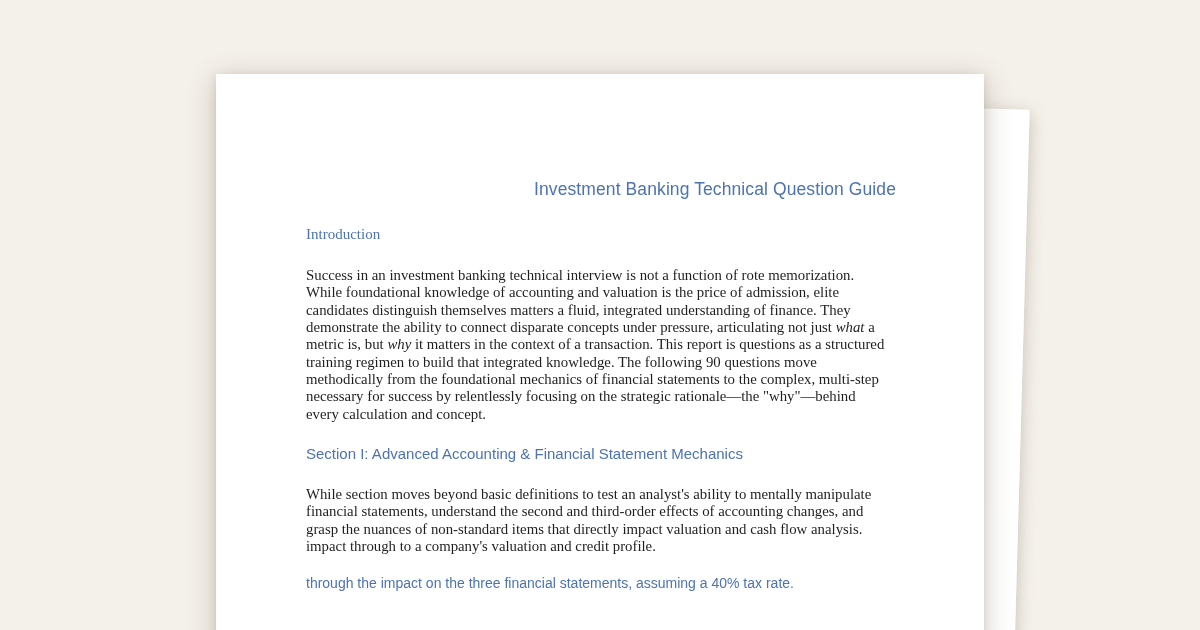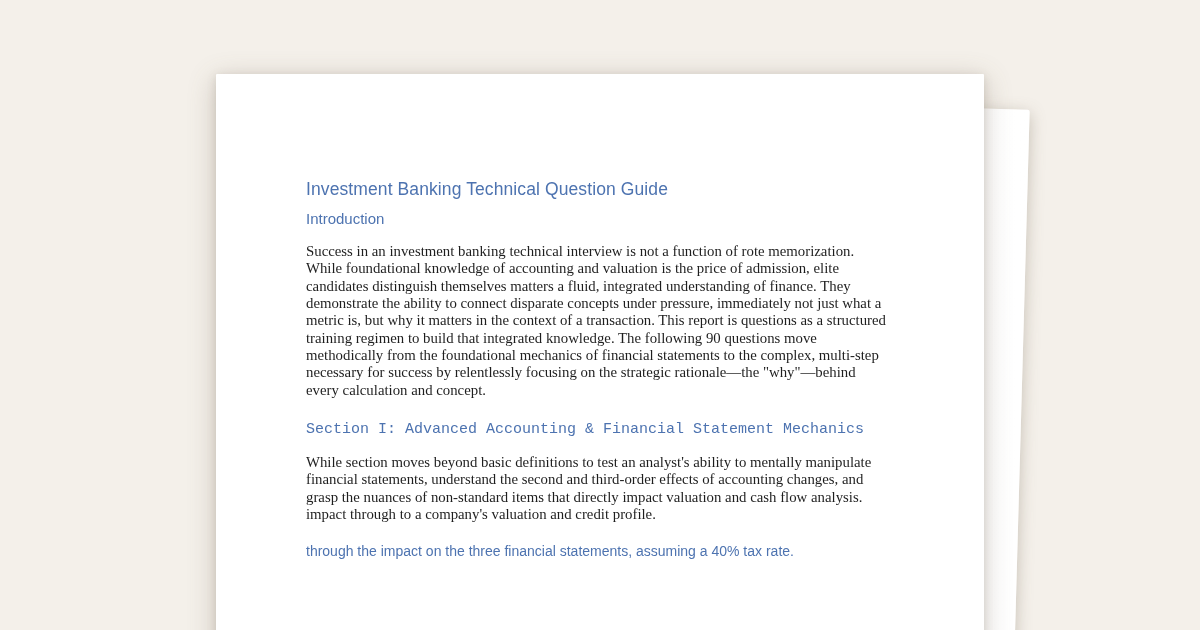--- a/index.html
+++ b/index.html
@@ -48,59 +48,60 @@
   .page-content {
     padding: 0 88px 0 90px;
   }
   .doc-title {
     margin-top: 103px;
     font-size: 17.5px;
     font-weight: 400;
     line-height: 24px;
     color: var(--heading-blue);
     letter-spacing: 0.1px;
+    text-align: right;
   }
   .doc-heading {
     font-size: 15px;
     font-weight: 400;
     line-height: 19px;
     color: var(--heading-blue);
   }
-  .heading-intro { margin-top: 8px; }
-  .heading-section { margin-top: 21px; font-family: Liberation Mono, monospace; }
+  .heading-intro { margin-top: 24px; font-family: Liberation Serif, serif; }
+  .heading-section { margin-top: 21px; }
   .doc-para {
     font-family: "Liberation Serif", serif;
     font-size: 14.8px;
     line-height: 17.35px;
     color: var(--body-text);
-    margin-top: 15px;
+    margin-top: 23px;
   }
   .doc-para .line, .doc-question .line { white-space: nowrap; }
-  .doc-para .em { }
+  .doc-para .em { font-style: italic; }
   .doc-question {
     margin-top: 19px;
     font-size: 14px;
     line-height: 19px;
     color: var(--heading-blue);
   }
 </style>
 </head>
 <body>
 
 <div class="canvas">
   <div class="page page-behind"></div>
   <div class="page page-front">
     <div class="page-content">
       <h1 class="doc-title">Investment Banking Technical Question Guide</h1>
       <h2 class="doc-heading heading-intro">Introduction</h2>
       <div class="doc-para">
           <div class="line"><span>Success in an investment banking technical interview is not a function of rote memorization.</span></div>
           <div class="line"><span>While foundational knowledge of accounting and valuation is the price of admission, elite</span></div>
           <div class="line"><span>candidates distinguish themselves matters a fluid, integrated understanding of finance. They</span></div>
-          <div class="line"><span>demonstrate the ability to connect disparate concepts under pressure, immediately not just </span><span class="em">what</span><span> a</span></div>
+          <div class="line"><span>demonstrate the ability to connect disparate concepts under pressure, articulating not just </span><span class="em">what</span><span> a</span></div>
           <div class="line"><span>metric is, but </span><span class="em">why</span><span> it matters in the context of a transaction. This report is questions as a structured</span></div>
           <div class="line"><span>training regimen to build that integrated knowledge. The following 90 questions move</span></div>
           <div class="line"><span>methodically from the foundational mechanics of financial statements to the complex, multi-step</span></div>
           <div class="line"><span>necessary for success by relentlessly focusing on the strategic rationale—the "why"—behind</span></div>
           <div class="line"><span>every calculation and concept.</span></div>
         </div>
       <h2 class="doc-heading heading-section">Section I: Advanced Accounting &amp; Financial Statement Mechanics</h2>
       <div class="doc-para">
           <div class="line"><span>While section moves beyond basic definitions to test an analyst's ability to mentally manipulate</span></div>
           <div class="line"><span>financial statements, understand the second and third-order effects of accounting changes, and</span></div>

